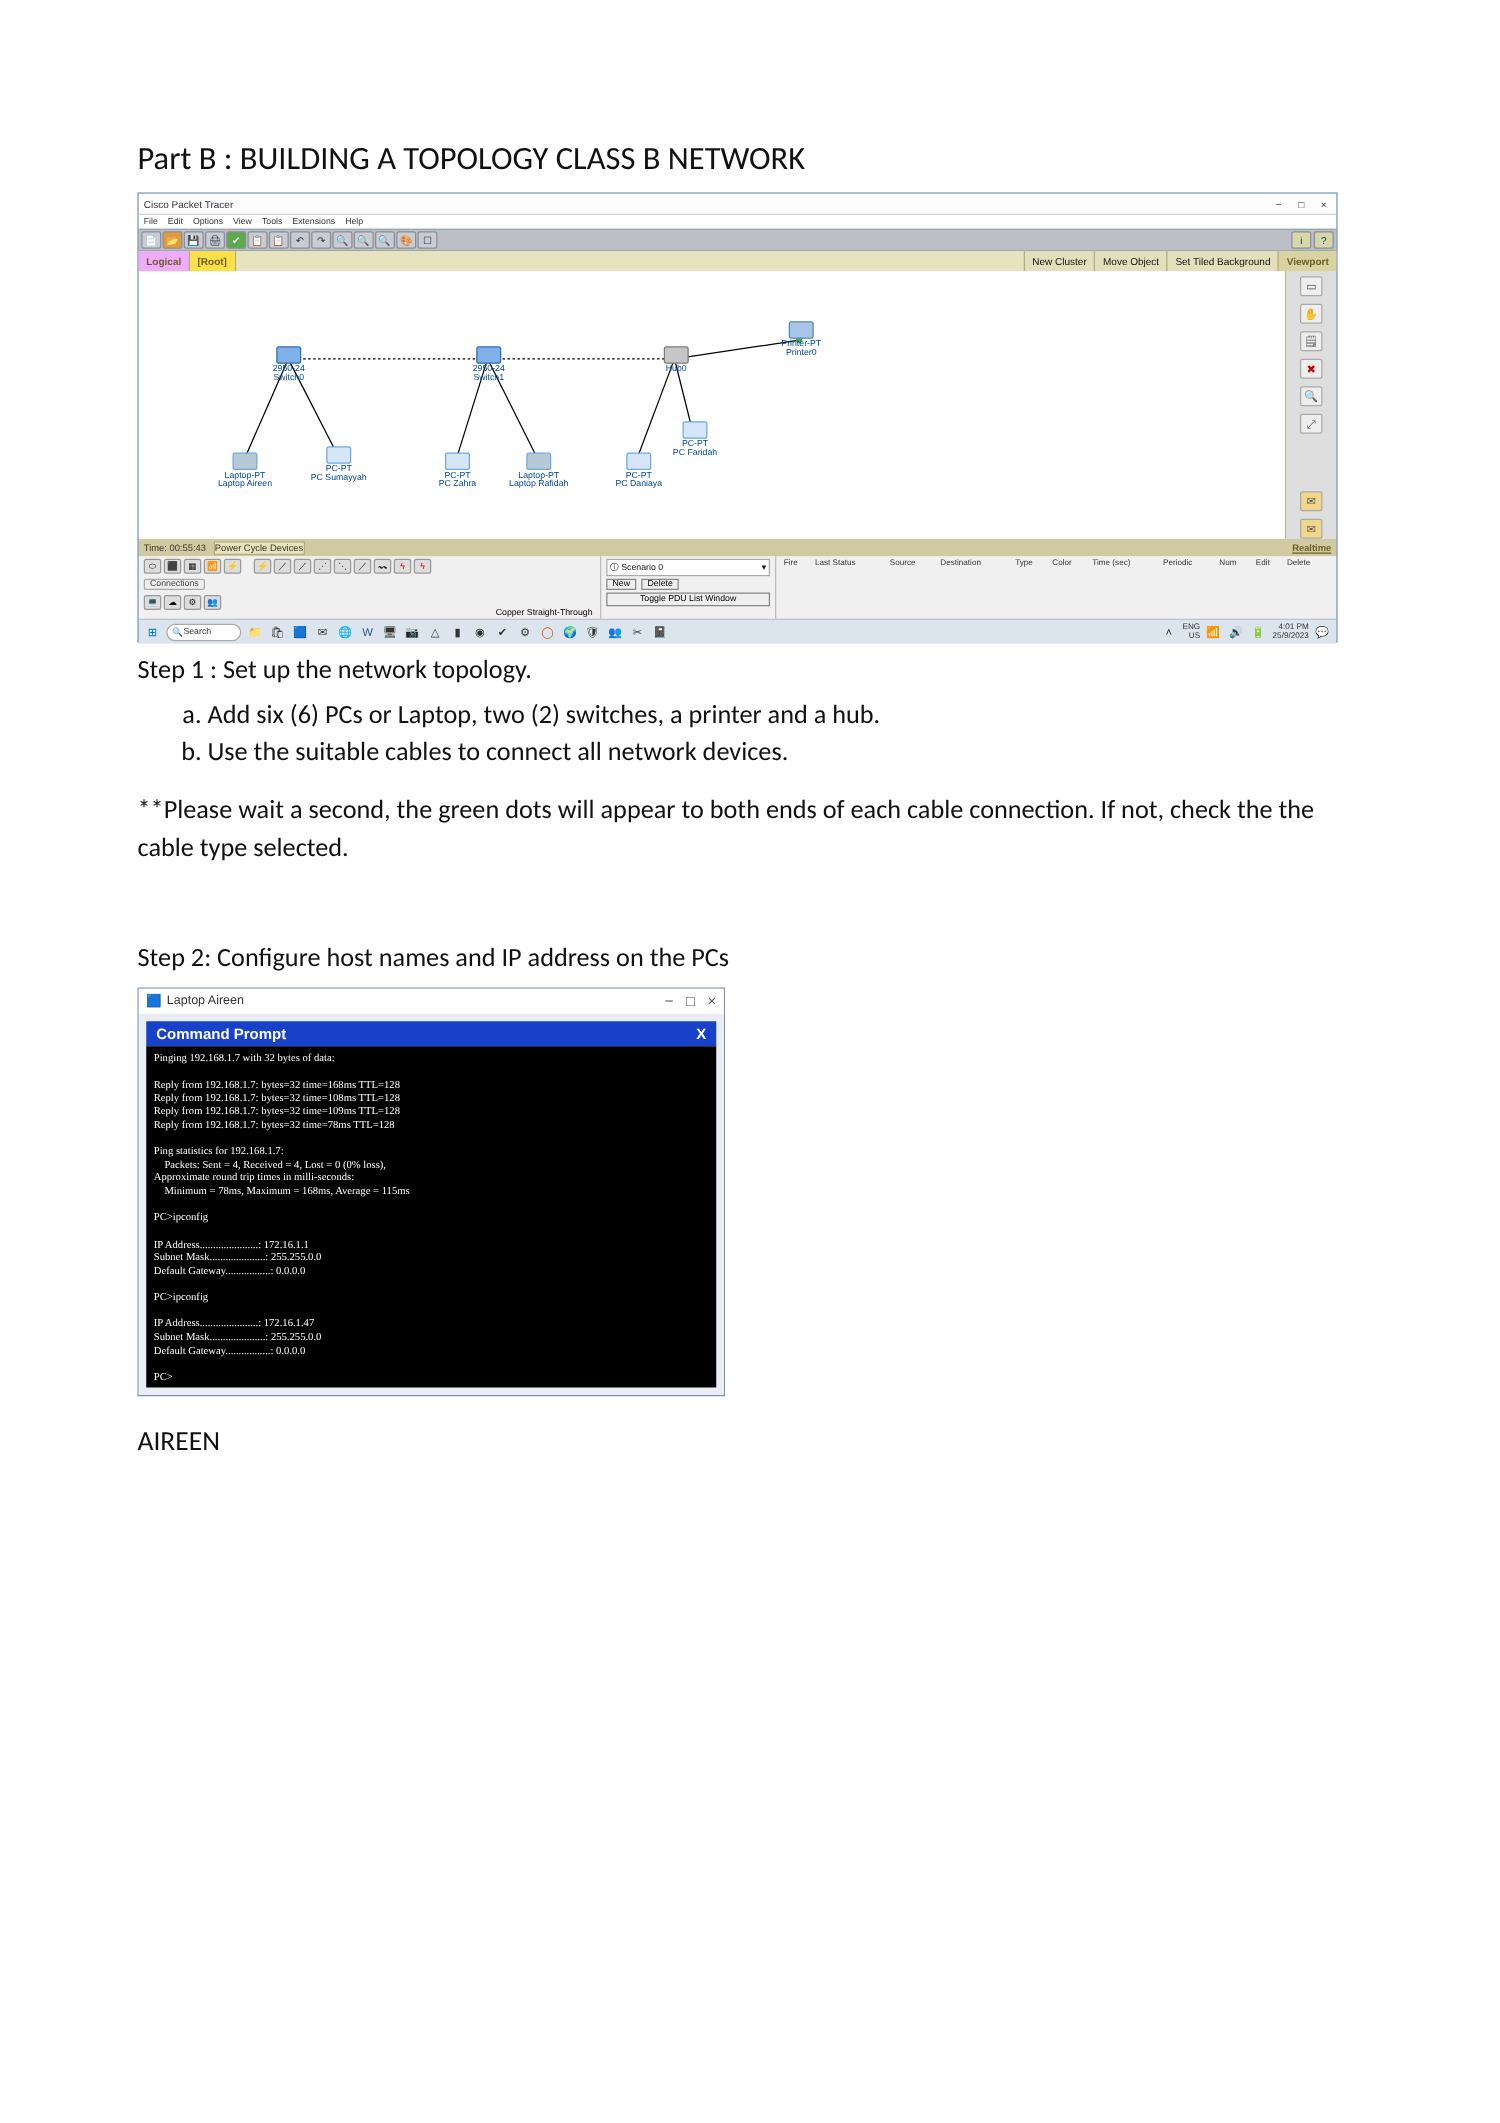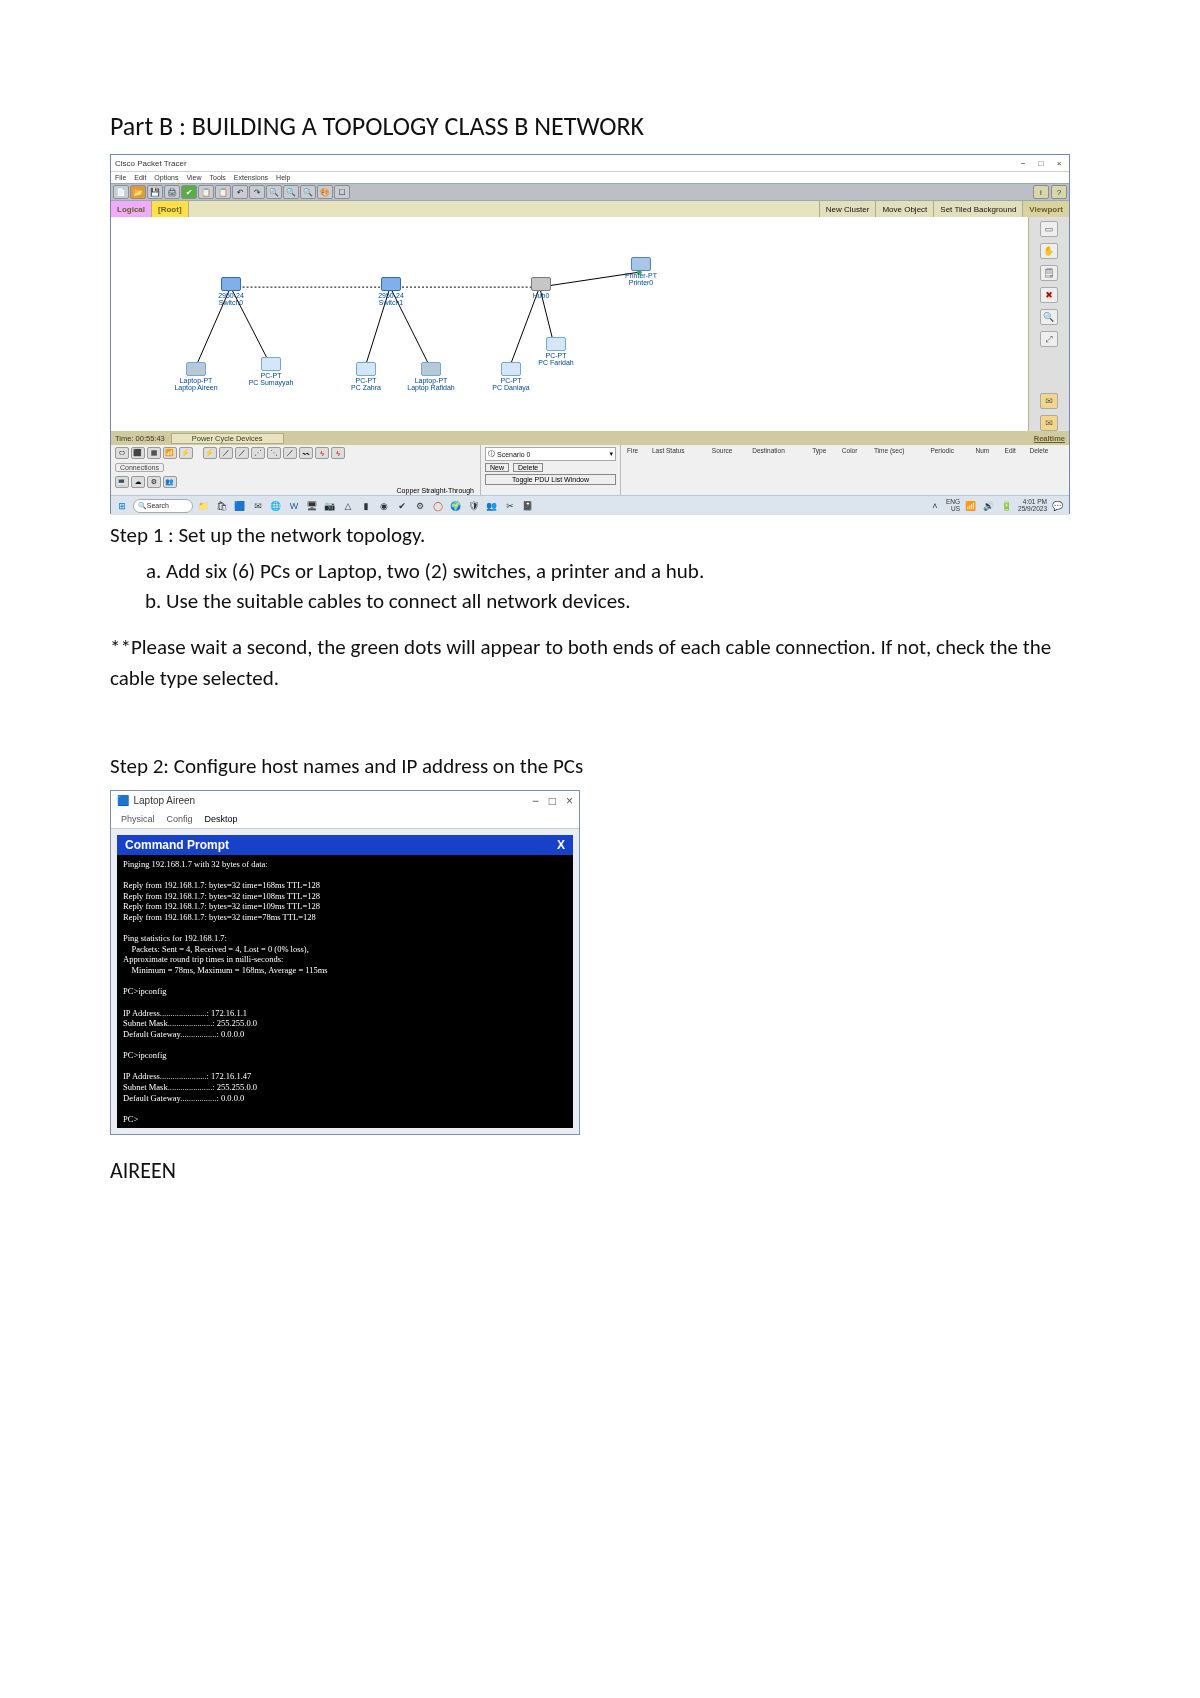--- a/index.html
+++ b/index.html
@@ -243,21 +243,21 @@
         <div class="sb">🔍</div>
         <div class="sb">⤢</div>
         <div class="gap"></div>
         <div class="sb" style="background:#f2d78a">✉</div>
         <div class="sb" style="background:#f2d78a">✉</div>
       </div>
     </div>
 
     <div class="pt-status">
       <span>Time: 00:55:43</span>
-      <span style="border:1px solid #b0ac83;padding:0 20px;background:#e8e3bf">Power Cycle Devices</span>
+      <span style="border:1px solid #b0ac83;padding:0 0;background:#e8e3bf">Power Cycle Devices</span>
       <span class="rt">Realtime</span>
     </div>
 
     <div class="pt-bottom">
       <div class="pt-devices">
         <div class="pt-dev-row">
           <span class="dev-ico">⬭</span>
           <span class="dev-ico">⬛</span>
           <span class="dev-ico">▦</span>
           <span class="dev-ico">📶</span>
@@ -367,25 +367,20 @@
   <div class="cmd-window">
     <div class="cmd-title">
       <span>🟦</span>
       <span>Laptop Aireen</span>
       <span class="ctls">
         <span>−</span>
         <span>□</span>
         <span>×</span>
       </span>
     </div>
-    <div class="cmd-tabs">
-      <span class="t">Physical</span>
-      <span class="t">Config</span>
-      <span class="t active">Desktop</span>
-    </div>
     <div class="cmd-panel">
       <div class="cmd-header">
         <span>Command Prompt</span>
         <span class="x">X</span>
       </div>
       <div class="cmd-body" id="cmd-body">Pinging 192.168.1.7 with 32 bytes of data:
 
 Reply from 192.168.1.7: bytes=32 time=168ms TTL=128
 Reply from 192.168.1.7: bytes=32 time=108ms TTL=128
 Reply from 192.168.1.7: bytes=32 time=109ms TTL=128

